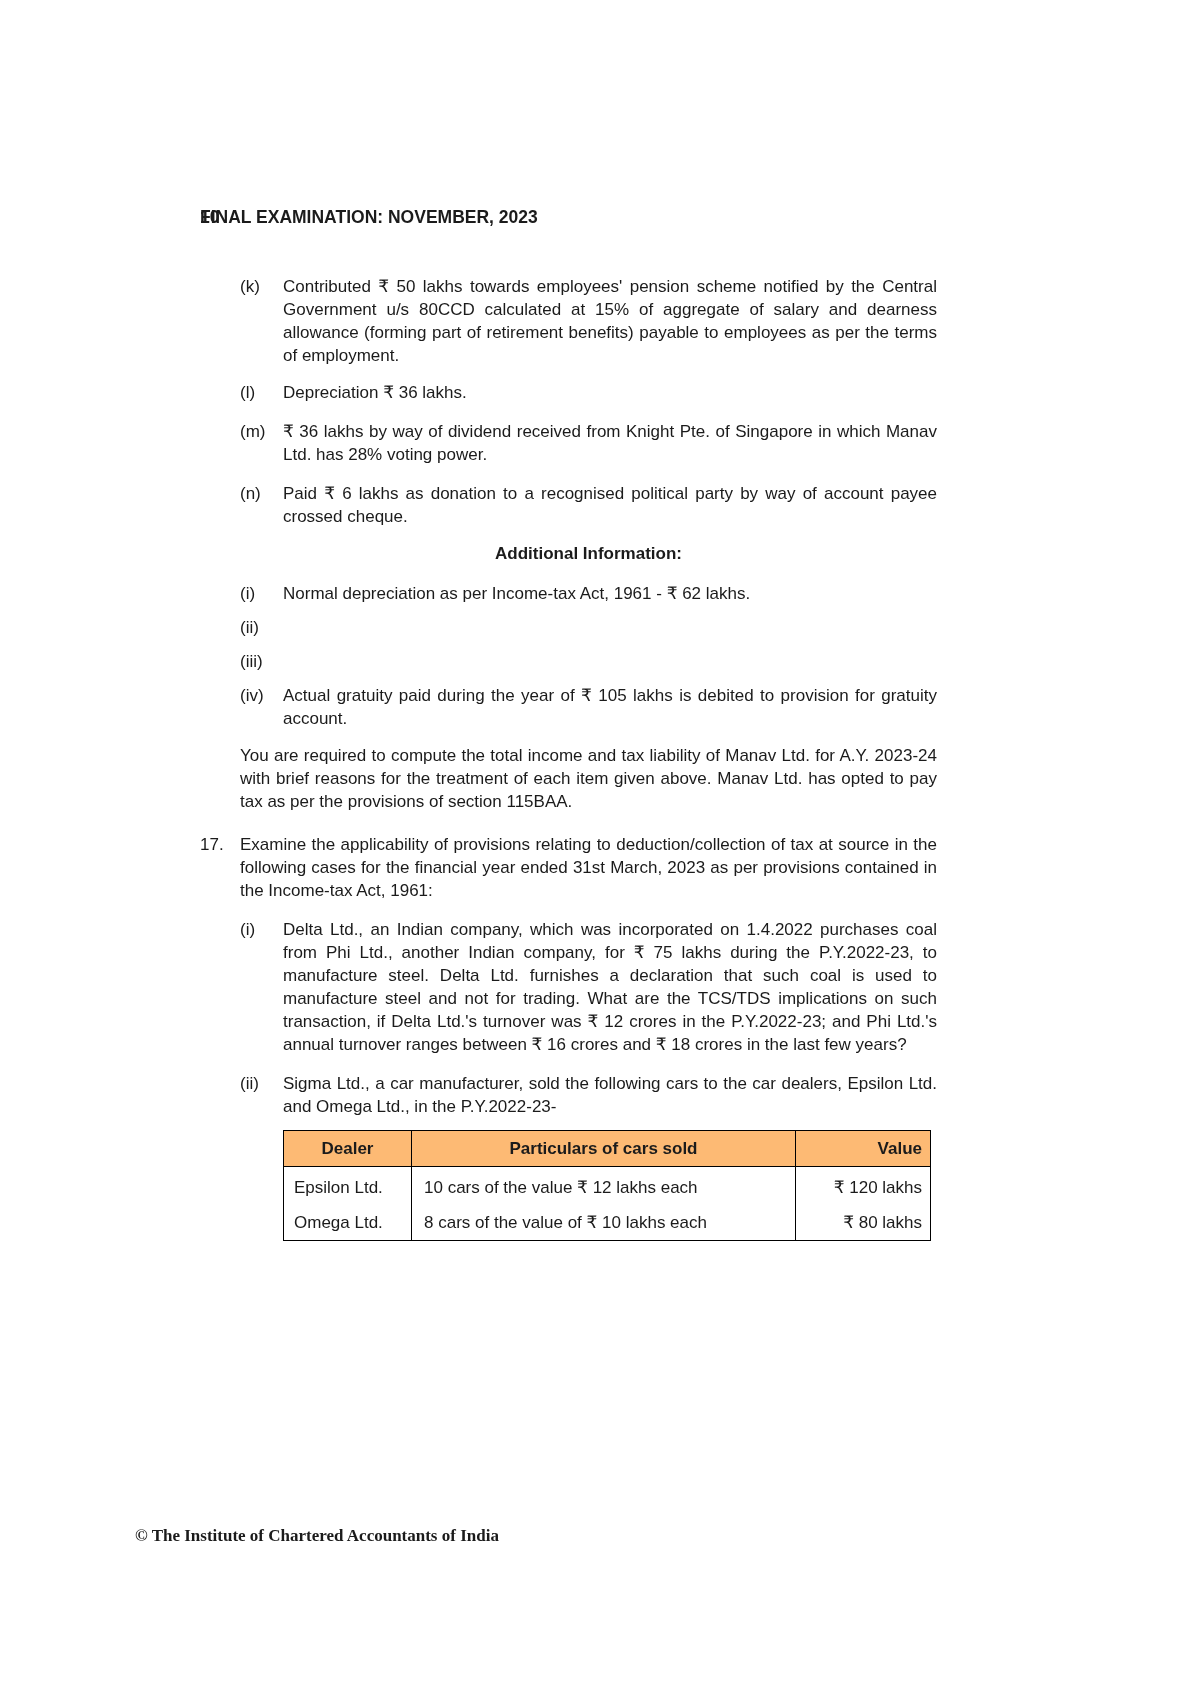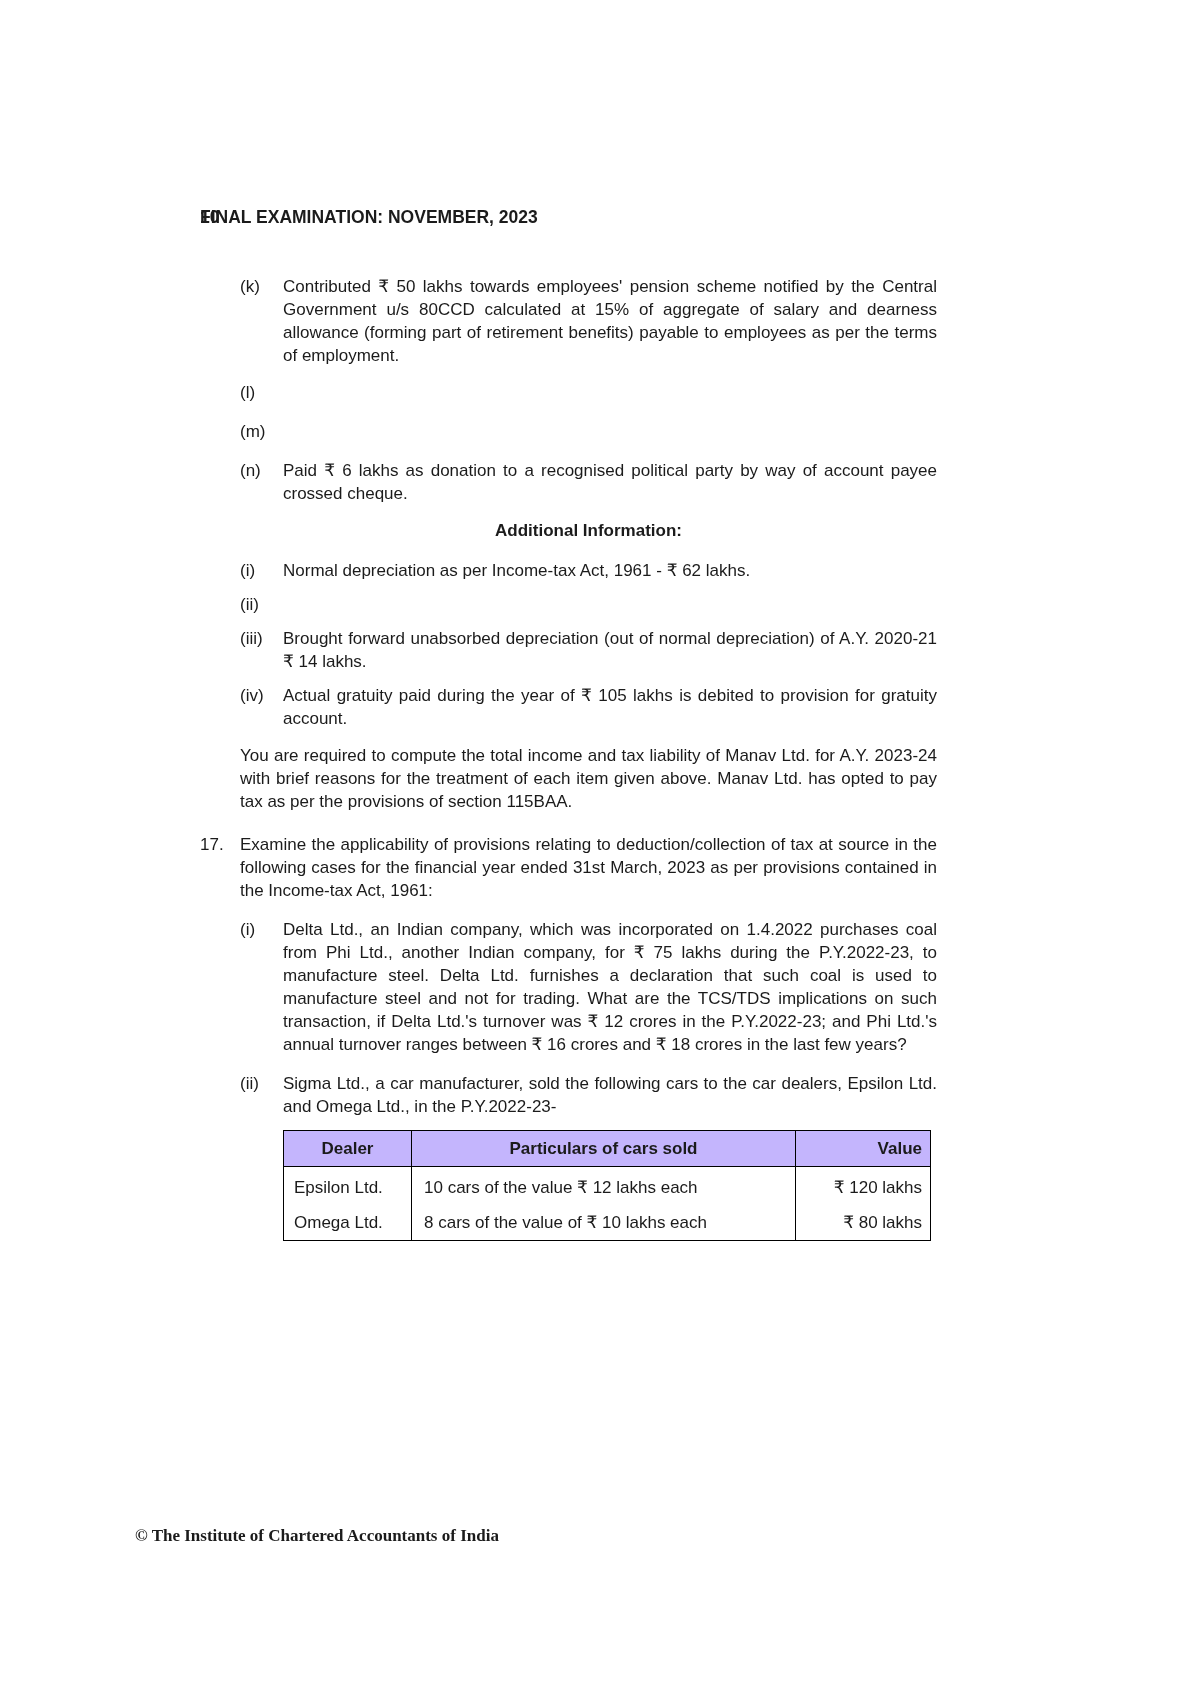--- a/index.html
+++ b/index.html
@@ -70,21 +70,21 @@
   table {
     border-collapse: collapse;
     width: 100%;
     table-layout: fixed;
     font-size: 17px;
   }
   table, th, td { border-color: #000; }
   table { border: 1.5px solid #000; }
   th {
     border: 1px solid #000;
-    background: #c4b5fd;
+    background: #fdba74;
     font-weight: bold;
     padding: 6px 10px;
     text-align: center;
   }
   td {
     border-left: 1px solid #000;
     border-right: 1px solid #000;
     padding: 6px 12px;
     text-align: left;
     vertical-align: top;
@@ -116,45 +116,46 @@
 
   <div class="content">
 
     <div class="item indent1">
       <span class="label">(k)</span>
       <div class="text">Contributed ₹ 50 lakhs towards employees' pension scheme notified by the Central Government u/s 80CCD calculated at 15% of aggregate of salary and dearness allowance (forming part of retirement benefits) payable to employees as per the terms of employment.</div>
     </div>
 
     <div class="item indent1" style="margin-bottom:16px">
       <span class="label">(l)</span>
+      <div class="text">Depreciation ₹ 36 lakhs.</div>
     </div>
 
     <div class="item indent1" style="margin-bottom:16px">
       <span class="label">(m)</span>
+      <div class="text">₹ 36 lakhs by way of dividend received from Knight Pte. of Singapore in which Manav Ltd. has 28% voting power.</div>
     </div>
 
     <div class="item indent1">
       <span class="label">(n)</span>
       <div class="text">Paid ₹ 6 lakhs as donation to a recognised political party by way of account payee crossed cheque.</div>
     </div>
 
     <div class="section-heading">Additional Information:</div>
 
     <div class="item indent1 tight">
       <span class="label">(i)</span>
       <div class="text">Normal depreciation as per Income-tax Act, 1961 - ₹ 62 lakhs.</div>
     </div>
 
     <div class="item indent1 tight">
       <span class="label">(ii)</span>
     </div>
 
     <div class="item indent1 tight">
       <span class="label">(iii)</span>
-      <div class="text">Brought forward unabsorbed depreciation (out of normal depreciation) of A.Y. 2020-21 ₹ 14 lakhs.</div>
     </div>
 
     <div class="item indent1">
       <span class="label">(iv)</span>
       <div class="text">Actual gratuity paid during the year of ₹ 105 lakhs is debited to provision for gratuity account.</div>
     </div>
 
     <div class="closing">You are required to compute the total income and tax liability of Manav Ltd. for A.Y. 2023-24 with brief reasons for the treatment of each item given above. Manav Ltd. has opted to pay tax as per the provisions of section 115BAA.</div>
 
     <div class="item indent0" style="margin-bottom:16px">

